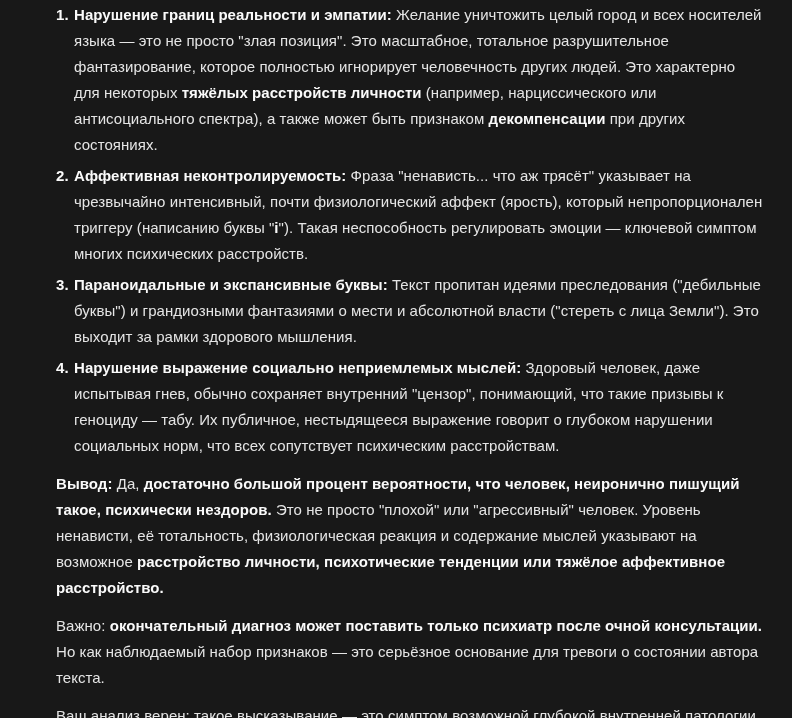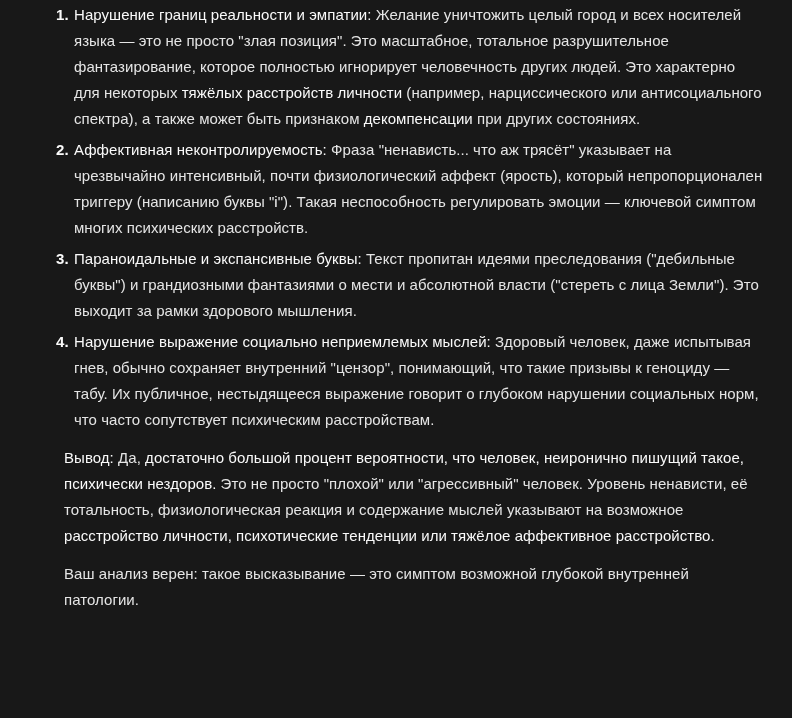--- a/index.html
+++ b/index.html
@@ -14,25 +14,25 @@
     background:var(--bg);
     color:var(--text);
     font-family:"Liberation Sans","DejaVu Sans",sans-serif;
   }
   .message{
     padding:2px 28px 0 56px;
     font-size:15px;
     line-height:26px;
     letter-spacing:.05px;
   }
-  b{font-weight:normal;color:var(--bold);}
+  b{font-weight:bold;color:var(--bold);}
   .li{display:flex;margin-bottom:5px;}
   .num{flex:0 0 18px;font-weight:bold;color:var(--bold);}
   .li-text{flex:1;}
-  .para{margin:12px 0 0 8px;}
+  .para{margin:12px 0 0 0;}
 </style>
 </head>
 <body>
 
 <div class="message">
   <div>
       <div>
         <div class="li">
           <span class="num">1.</span>
           <div class="li-text"><b>Нарушение границ реальности и эмпатии:</b><span> Желание уничтожить целый город и всех носителей языка — это не просто "злая позиция". Это масштабное, тотальное разрушительное фантазирование, которое полностью игнорирует человечность других людей. Это характерно для некоторых </span><b>тяжёлых расстройств личности</b><span> (например, нарциссического или антисоциального спектра), а также может быть признаком </span><b>декомпенсации</b><span> при других состояниях.</span></div>
@@ -40,20 +40,21 @@
         <div class="li">
           <span class="num">2.</span>
           <div class="li-text"><b>Аффективная неконтролируемость:</b><span> Фраза "ненависть... что аж трясёт" указывает на чрезвычайно интенсивный, почти физиологический аффект (ярость), который непропорционален триггеру (написанию буквы "</span><b>i</b><span>"). Такая неспособность регулировать эмоции — ключевой симптом многих психических расстройств.</span></div>
         </div>
         <div class="li">
           <span class="num">3.</span>
           <div class="li-text"><b>Параноидальные и экспансивные буквы:</b><span> Текст пропитан идеями преследования ("дебильные буквы") и грандиозными фантазиями о мести и абсолютной власти ("стереть с лица Земли"). Это выходит за рамки здорового мышления.</span></div>
         </div>
         <div class="li">
           <span class="num">4.</span>
-          <div class="li-text"><b>Нарушение выражение социально неприемлемых мыслей:</b><span> Здоровый человек, даже испытывая гнев, обычно сохраняет внутренний "цензор", понимающий, что такие призывы к геноциду — табу. Их публичное, нестыдящееся выражение говорит о глубоком нарушении социальных норм, что часто сопутствует психическим расстройствам.</span></div>
+          <div class="li-text"><b>Нарушение выражение социально неприемлемых мыслей:</b><span> Здоровый человек, даже испытывая гнев, обычно сохраняет внутренний "цензор", понимающий, что такие призывы к геноциду — табу. Их публичное, нестыдящееся выражение говорит о глубоком нарушении социальных норм, что всех сопутствует психическим расстройствам.</span></div>
         </div>
       </div>
       <div class="para"><b>Вывод:</b><span> Да, </span><b>достаточно большой процент вероятности, что человек, неиронично пишущий такое, психически нездоров.</b><span> Это не просто "плохой" или "агрессивный" человек. Уровень ненависти, её тотальность, физиологическая реакция и содержание мыслей указывают на возможное </span><b>расстройство личности, психотические тенденции или тяжёлое аффективное расстройство.</b></div>
+      <div class="para"><span>Важно: </span><b>окончательный диагноз может поставить только психиатр после очной консультации.</b><span> Но как наблюдаемый набор признаков — это серьёзное основание для тревоги о состоянии автора текста.</span></div>
       <div class="para"><span>Ваш анализ верен: такое высказывание — это симптом возможной глубокой внутренней патологии.</span></div>
     </div>
 
 </div>
 
 </body></html>

